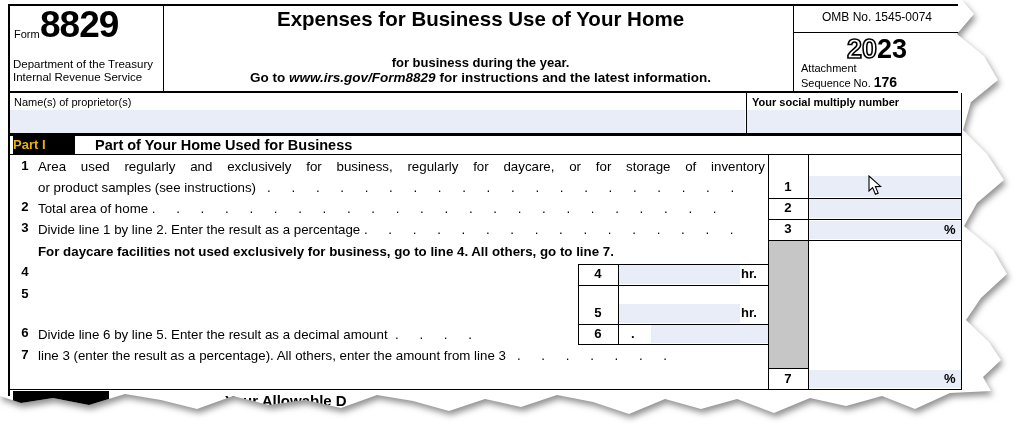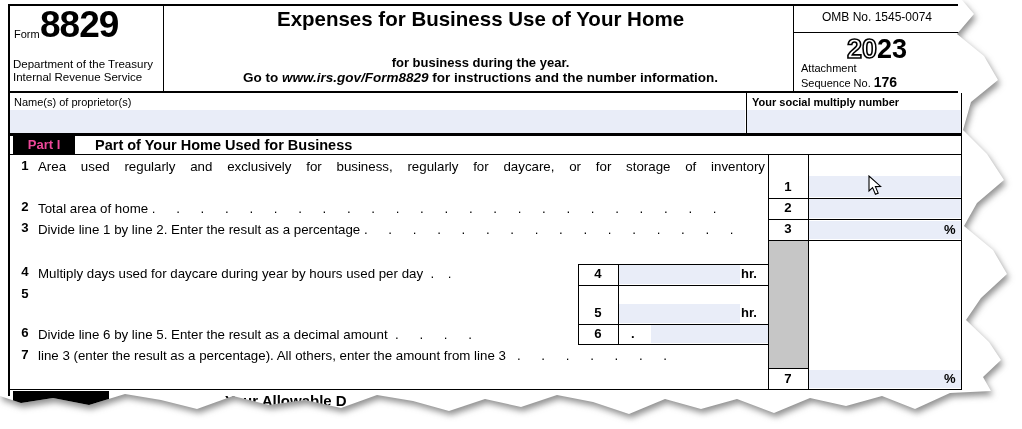--- a/index.html
+++ b/index.html
@@ -28,22 +28,22 @@
   .lnum{position:absolute;font-weight:bold;font-size:13.2px;width:18px;text-align:center;}
   .boxnum{position:absolute;font-weight:bold;font-size:13.2px;width:40px;text-align:center;}
   .innum{position:absolute;font-weight:bold;font-size:13.2px;width:40px;text-align:center;}
   .unit{position:absolute;font-weight:bold;font-size:13px;}
   .pct{position:absolute;font-weight:bold;font-size:13px;}
   .dots{word-spacing:17px;letter-spacing:0;}
   .dots-tight{word-spacing:10px;}
   .title{position:absolute;left:168px;width:625px;text-align:center;font-weight:bold;}
   .smalllabel{position:absolute;font-size:11px;}
   .year-outline{color:#fff;-webkit-text-stroke:1.6px #000;}
-  .part-box{position:absolute;background:#000;color:#ec4899;font-weight:bold;
-            font-size:13px;text-align:center;}
+  .part-box{position:absolute;background:#000;color:#eab308;font-weight:bold;
+            font-size:13px;}
 </style>
 </head>
 <body>
 
 <div class="stage">
  <div class="shadow-wrap">
   <div class="paper">
 
     <div class="hline" style="left:8px;top:4px;width:950px;height:2px"></div>
     <div class="vline" style="left:8px;top:4px;width:2px;height:392px"></div>
@@ -52,21 +52,21 @@
     <div class="vline" style="left:793px;top:6px;height:85px"></div>
     <div class="vline" style="left:961px;top:93px;height:296px"></div>
 
     <div class="abs" style="left:14px;top:28px;font-size:11px">Form</div>
     <div class="abs b" style="left:40px;top:4px;font-size:37px;letter-spacing:-1px">8829</div>
     <div class="abs" style="left:13px;top:58px;font-size:11.5px">Department of the Treasury</div>
     <div class="abs" style="left:13px;top:71px;font-size:11.5px">Internal Revenue Service</div>
 
     <div class="title" style="top:7px;font-size:20.5px">Expenses for Business Use of Your Home</div>
     <div class="title" style="top:55px;font-size:13px">for business during the year.</div>
-    <div class="title" style="top:70px;font-size:13.5px"><span>Go to </span><span class="i">www.irs.gov/Form8829</span><span> for instructions and the number information.</span></div>
+    <div class="title" style="top:70px;font-size:13.5px"><span>Go to </span><span class="i">www.irs.gov/Form8829</span><span> for instructions and the latest information.</span></div>
 
     <div class="abs center" style="left:795px;top:10px;width:164px;font-size:12px">OMB No. 1545-0074</div>
     <div class="hline" style="left:793px;top:32px;width:167px"></div>
     <div class="abs center b" style="left:795px;top:34px;width:164px;font-size:27px"><span class="year-outline">20</span><span>23</span></div>
     <div class="abs" style="left:801px;top:62px;font-size:11px">Attachment</div>
     <div class="abs" style="left:801px;top:74px;font-size:11px"><span>Sequence No. </span><span class="b" style="font-size:14px">176</span></div>
 
     <div class="smalllabel" style="left:14px;top:96px">Name(s) of proprietor(s)</div>
     <div class="smalllabel b" style="left:752px;top:96px">Your social multiply number</div>
     <div class="field" style="left:10px;top:110px;width:735px;height:23px"></div>
@@ -83,45 +83,46 @@
     <div class="hline" style="left:768px;top:198px;width:194px"></div>
     <div class="hline" style="left:768px;top:219px;width:194px"></div>
     <div class="hline" style="left:768px;top:240px;width:194px"></div>
     <div class="hline" style="left:768px;top:368px;width:40px"></div>
     <div class="hline" style="left:8px;top:389px;width:954px"></div>
     <div class="shade" style="left:769px;top:241px;width:39px;height:127px"></div>
 
     <div class="lnum" style="left:16px;top:158px">1</div>
     <div class="desc" style="left:38px;top:157px;width:727px">
       <div class="just">Area used regularly and exclusively for business, regularly for daycare, or for storage of inventory</div>
+      <div><span>or product samples (see instructions)</span>&nbsp;&nbsp;&nbsp;<span class="dots">. . . . . . . . . . . . . . . . . . . .</span></div>
     </div>
     <div class="boxnum" style="left:768px;top:179px">1</div>
     <div class="field" style="left:809px;top:176px;width:152px;height:21px"></div>
 
     <div class="lnum" style="left:16px;top:199px">2</div>
     <div class="desc" style="left:38px;top:199px;width:727px"><span>Total area of home</span>&nbsp;<span class="dots">. . . . . . . . . . . . . . . . . . . . . . . .</span></div>
     <div class="boxnum" style="left:768px;top:200px">2</div>
     <div class="field" style="left:809px;top:199px;width:152px;height:19px"></div>
 
     <div class="lnum" style="left:16px;top:220px">3</div>
     <div class="desc" style="left:38px;top:220px;width:727px"><span>Divide line 1 by line 2. Enter the result as a percentage</span>&nbsp;<span class="dots">. . . . . . . . . . . . . . . .</span></div>
     <div class="boxnum" style="left:768px;top:221px">3</div>
     <div class="field" style="left:809px;top:221px;width:152px;height:18px"></div>
     <div class="pct" style="left:944px;top:222px">%</div>
 
+    <div class="desc b" style="left:38px;top:242px;width:727px">For daycare facilities not used exclusively for business, go to line 4. All others, go to line 7.</div>
 
     <div class="hline" style="left:578px;top:264px;width:190px"></div>
     <div class="hline" style="left:578px;top:285px;width:190px"></div>
     <div class="hline" style="left:578px;top:324px;width:190px"></div>
     <div class="hline" style="left:578px;top:344px;width:190px"></div>
     <div class="vline" style="left:578px;top:264px;height:80px"></div>
     <div class="vline" style="left:618px;top:264px;height:80px"></div>
 
     <div class="lnum" style="left:16px;top:264px">4</div>
-    <div class="desc" style="left:38px;top:264px;width:538px"><span>Multiply days used for daycare during year by hours used per day</span>&nbsp;&nbsp;<span class="dots dots-tight">. .</span></div>
     <div class="innum" style="left:578px;top:266px">4</div>
     <div class="field" style="left:619px;top:265px;width:121px;height:19px"></div>
     <div class="unit" style="left:741px;top:266px">hr.</div>
 
     <div class="lnum" style="left:16px;top:286px">5</div>
     <div class="innum" style="left:578px;top:305px">5</div>
     <div class="field" style="left:619px;top:304px;width:121px;height:19px"></div>
     <div class="unit" style="left:741px;top:305px">hr.</div>
 
     <div class="lnum" style="left:16px;top:325px">6</div>

